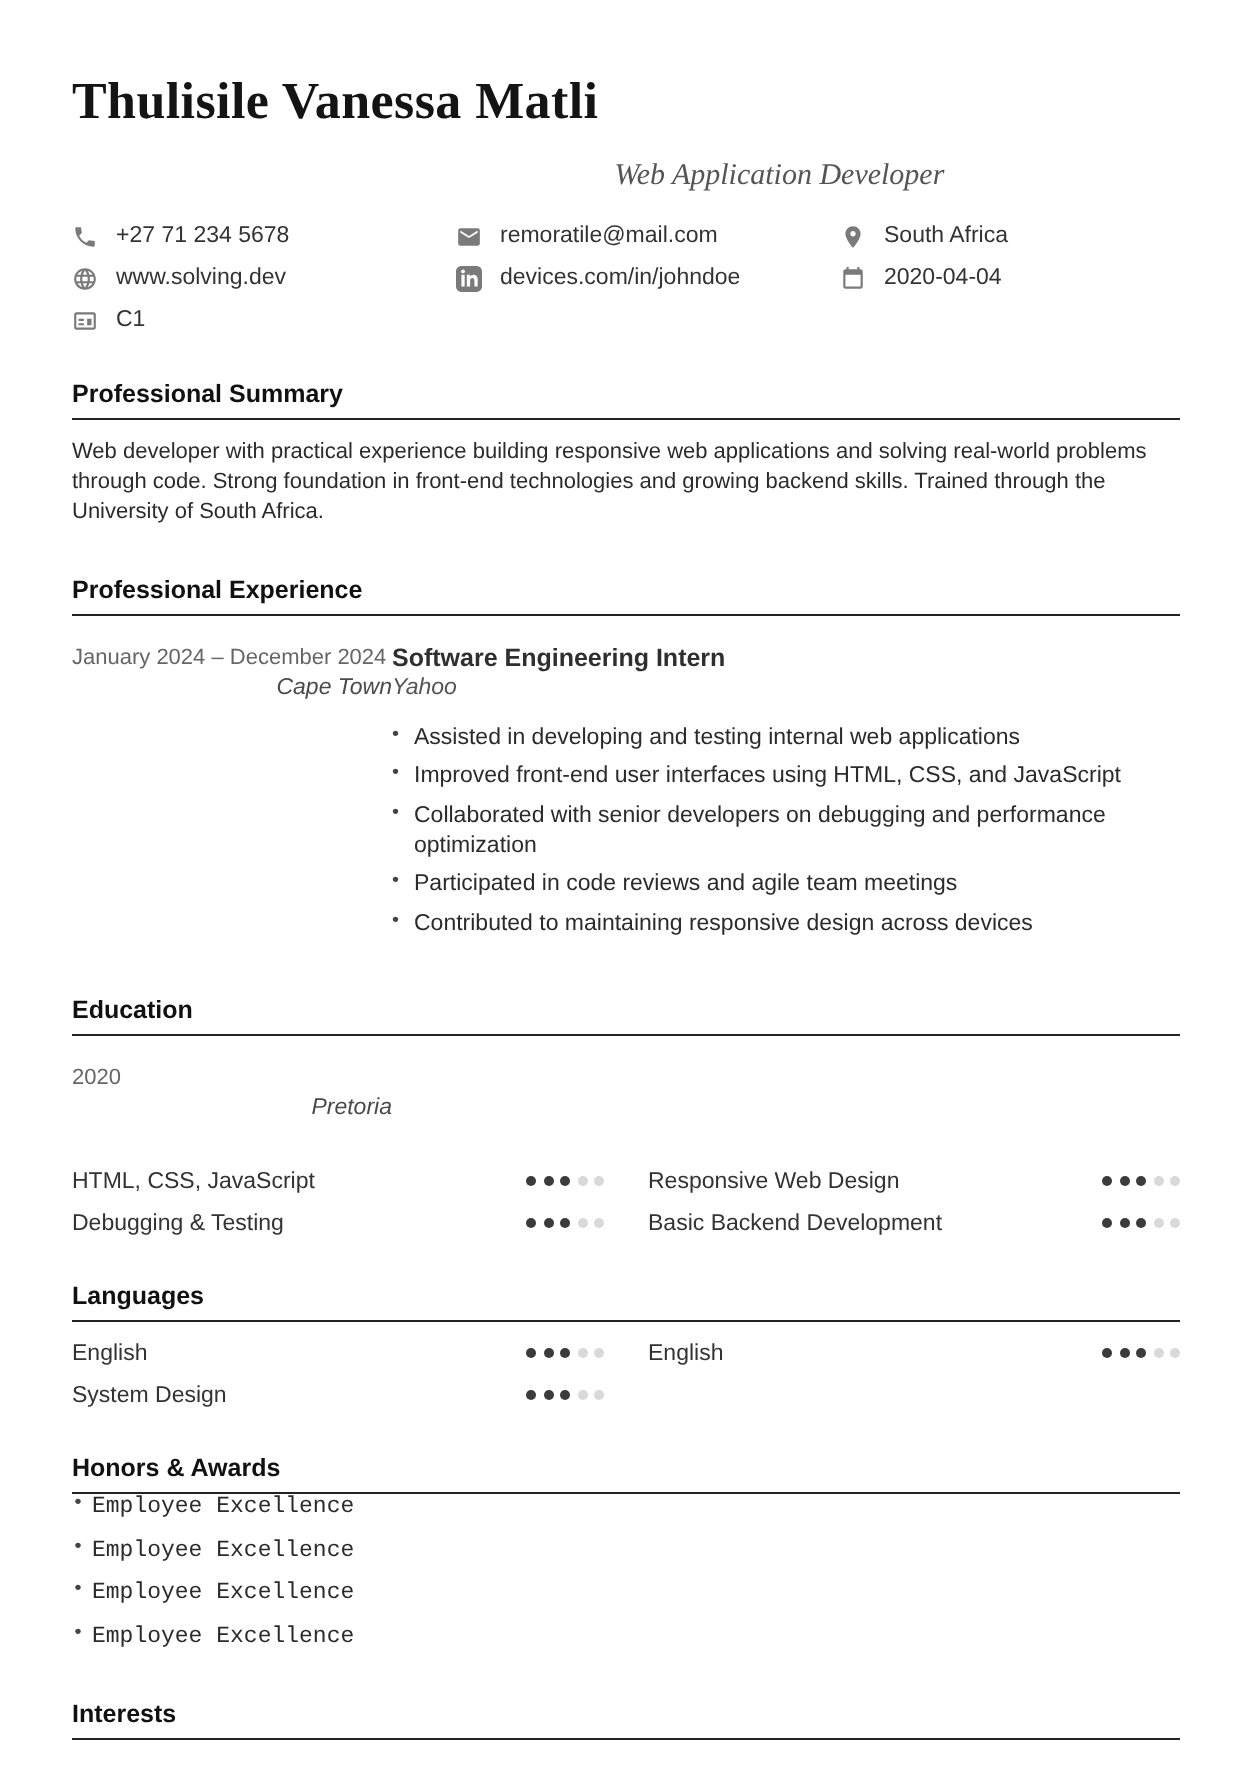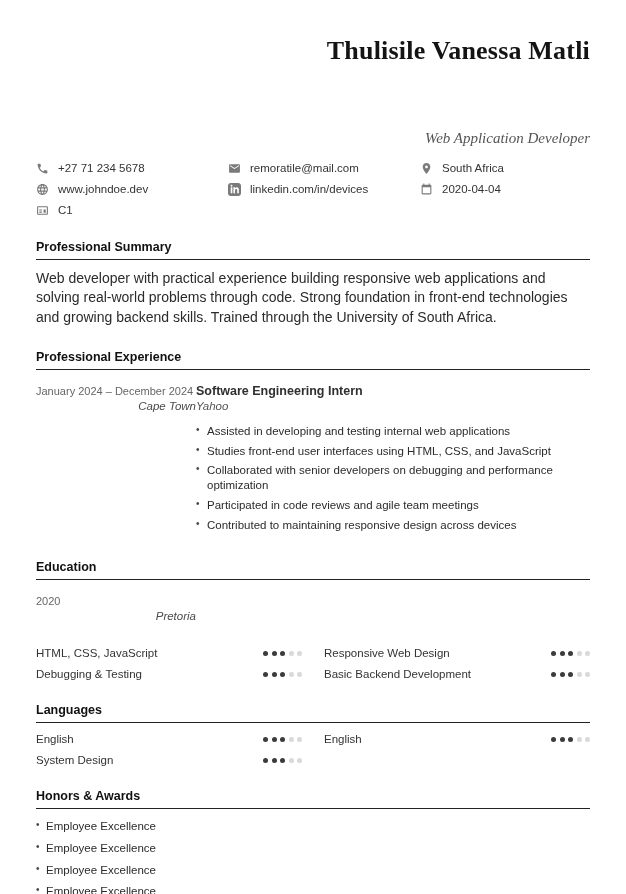--- a/index.html
+++ b/index.html
@@ -4,21 +4,21 @@
 <style>
   * { margin: 0; padding: 0; box-sizing: border-box; }
   html, body { background: #ffffff; }
   body { font-family: "Liberation Sans", sans-serif; color: #2e2e2e; }
   .page {
     width: 626px; height: 894px; background: #fff; overflow: hidden;
     padding: 36px 36px 0 36px; position: relative;
   }
 
   
-  .name-line { display: flex; align-items: flex-end; gap: 20px; flex-direction: column; }
+  .name-line { display: flex; align-items: flex-start; gap: 8px; }
   .name {
     font-family: "Liberation Serif", serif; font-weight: bold;
     font-size: 26px; color: #141414; letter-spacing: 0.2px;
   }
   .job-title {
     font-family: "Liberation Serif", serif; font-style: italic;
     font-size: 15px; color: #555; margin-top: 44px;
   }
   .contact-grid {
     margin-top: 15px;
@@ -30,21 +30,21 @@
   .cicon { width: 13px; height: 13px; flex: 0 0 13px; display: inline-flex; }
   .cicon svg { width: 13px; height: 13px; fill: #7a7a7a; }
 
   
   .section { margin-top: 23px; }
   .sec-h {
     font-size: 12.5px; font-weight: bold; color: #111;
     padding-bottom: 5px; border-bottom: 1.5px solid #222;
   }
   .summary-text {
-    margin-top: 9px; font-size: 14px; line-height: 1.38; color: #2b2b2b;
+    margin-top: 9px; font-size: 11px; line-height: 1.38; color: #2b2b2b;
     max-width: 554px;
   }
 
   
   .entry { display: grid; grid-template-columns: 160px 1fr; margin-top: 14px; }
   .entry-left .date { font-size: 11px; color: #666; line-height: 15px; }
   .entry-left .place { font-size: 11.5px; color: #4a4a4a; font-style: italic; line-height: 15px; text-align: right; }
   .entry-right .role { font-size: 12.5px; font-weight: bold; color: #2f2f2f; line-height: 15px; }
   .entry-right .org { font-size: 11.5px; color: #555; font-style: italic; line-height: 15px; }
   .entry-bullets { margin-top: 10px; list-style: none; }
@@ -62,21 +62,21 @@
     margin-top: 10px; display: grid; grid-template-columns: 1fr 1fr;
     column-gap: 22px; row-gap: 9px;
   }
   .rate-item { display: flex; justify-content: space-between; align-items: center; }
   .rate-label { font-size: 11.5px; color: #333; }
   .dots { display: inline-flex; gap: 3.5px; align-items: center; }
   .dot { width: 5px; height: 5px; border-radius: 50%; background: #d9d9d9; display: inline-block; }
   .dot.filled { background: #3b3b3b; }
 
   
-  .award-list { margin-top: 10px; list-style: none; }
+  .award-list { list-style: none; font-family: Liberation Mono, monospace; }
   .award-list li {
     font-size: 11.5px; color: #2b2b2b; line-height: 1.28;
     padding-left: 10px; position: relative; margin-bottom: 7px;
   }
   .award-list li::before {
     content: "•"; position: absolute; left: 0; top: 0;
     font-size: 10px; color: #444;
   }
 </style>
 </head>
@@ -115,29 +115,29 @@
       </span>
       <span class="ctext">South Africa</span>
     </div>
 
     <div class="contact-item">
       <span class="cicon">
         <svg viewBox="0 0 24 24">
             <path d="M11.99 2C6.47 2 2 6.48 2 12s4.47 10 9.99 10C17.52 22 22 17.52 22 12S17.52 2 11.99 2zm6.93 6h-2.95c-.32-1.25-.78-2.45-1.38-3.56 1.84.63 3.37 1.91 4.33 3.56zM12 4.04c.83 1.2 1.48 2.53 1.91 3.96h-3.82c.43-1.43 1.08-2.76 1.91-3.96zM4.26 14C4.1 13.36 4 12.69 4 12s.1-1.36.26-2h3.38c-.08.66-.14 1.32-.14 2s.06 1.34.14 2H4.26zm.82 2h2.95c.32 1.25.78 2.45 1.38 3.56-1.84-.63-3.37-1.9-4.33-3.56zm2.95-8H5.08c.96-1.66 2.49-2.93 4.33-3.56C8.81 5.55 8.35 6.75 8.03 8zM12 19.96c-.83-1.2-1.48-2.53-1.91-3.96h3.82c-.43 1.43-1.08 2.76-1.91 3.96zM14.34 14H9.66c-.09-.66-.16-1.32-.16-2s.07-1.35.16-2h4.68c.09.65.16 1.32.16 2s-.07 1.34-.16 2zm.25 5.56c.6-1.11 1.06-2.31 1.38-3.56h2.95c-.96 1.65-2.49 2.93-4.33 3.56zM16.36 14c.08-.66.14-1.32.14-2s-.06-1.34-.14-2h3.38c.16.64.26 1.31.26 2s-.1 1.36-.26 2h-3.38z"></path>
           </svg>
       </span>
-      <span class="ctext">www.johndoe.dev</span>
+      <span class="ctext">www.solving.dev</span>
     </div>
     <div class="contact-item">
       <span class="cicon">
         <svg viewBox="0 0 24 24">
             <path d="M19 0H5C2.24 0 0 2.24 0 5v14c0 2.76 2.24 5 5 5h14c2.76 0 5-2.24 5-5V5c0-2.76-2.24-5-5-5zM8 19H5V8h3v11zM6.5 6.73C5.53 6.73 4.75 5.94 4.75 4.98s.78-1.75 1.75-1.75 1.75.79 1.75 1.75-.78 1.75-1.75 1.75zM20 19h-3v-5.6c0-3.37-4-3.11-4 0V19h-3V8h3v1.77C14.4 7.18 20 6.99 20 12.24V19z"></path>
           </svg>
       </span>
-      <span class="ctext">linkedin.com/in/devices</span>
+      <span class="ctext">devices.com/in/johndoe</span>
     </div>
     <div class="contact-item">
       <span class="cicon">
         <svg viewBox="0 0 24 24">
             <path d="M19 3h-1V1h-2v2H8V1H6v2H5c-1.11 0-1.99.9-1.99 2L3 19c0 1.1.89 2 2 2h14c1.1 0 2-.9 2-2V5c0-1.1-.9-2-2-2zm0 16H5V8h14v11z"></path>
           </svg>
       </span>
       <span class="ctext">2020-04-04</span>
     </div>
 
@@ -161,21 +161,21 @@
     <div class="entry">
       <div class="entry-left">
         <div class="date">January 2024 – December 2024</div>
         <div class="place">Cape Town</div>
       </div>
       <div class="entry-right">
         <div class="role">Software Engineering Intern</div>
         <div class="org">Yahoo</div>
         <ul class="entry-bullets">
           <li>Assisted in developing and testing internal web applications</li>
-          <li>Studies front-end user interfaces using HTML, CSS, and JavaScript</li>
+          <li>Improved front-end user interfaces using HTML, CSS, and JavaScript</li>
           <li>Collaborated with senior developers on debugging and performance optimization</li>
           <li>Participated in code reviews and agile team meetings</li>
           <li>Contributed to maintaining responsive design across devices</li>
         </ul>
       </div>
     </div>
   </div>
 
   <div class="section">
     <h2 class="sec-h">Education</h2>

